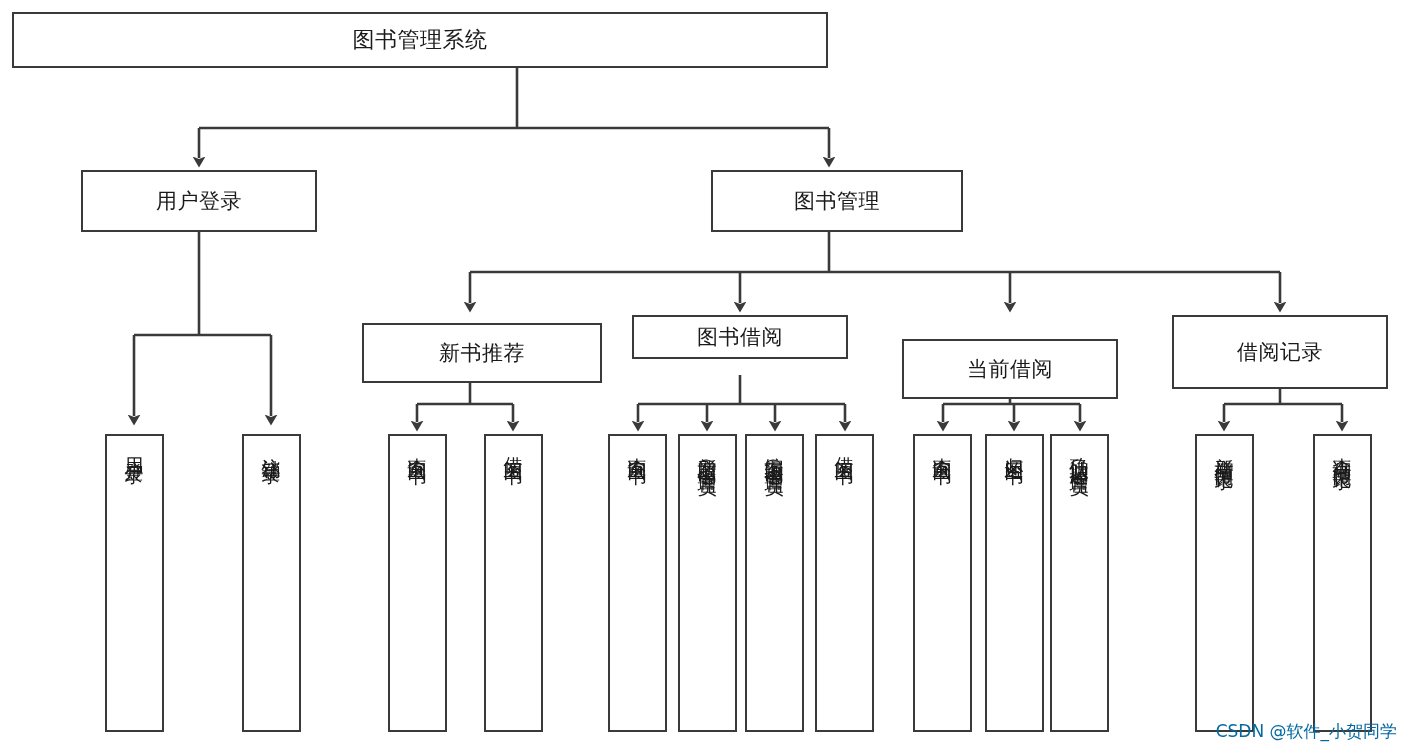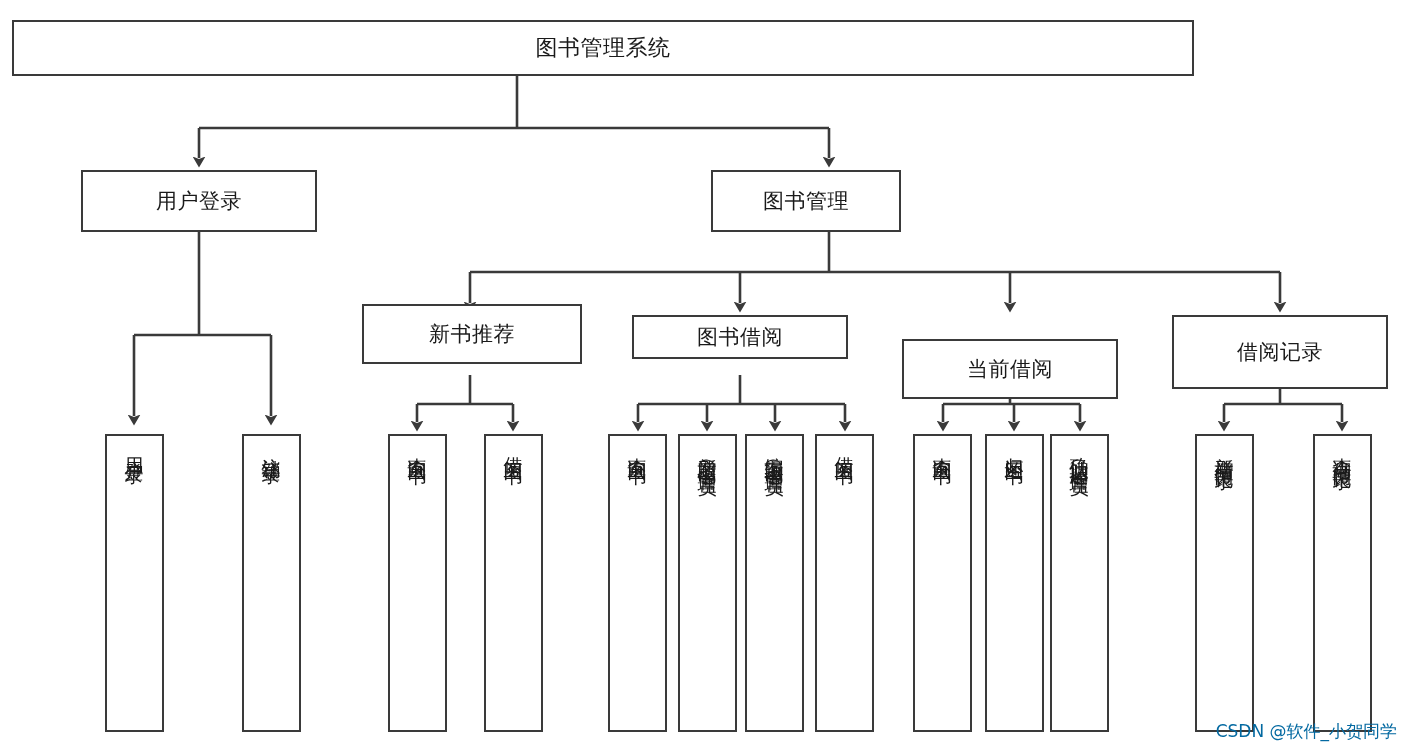--- a/index.html
+++ b/index.html
@@ -127,33 +127,33 @@
       <path d="M 1014 404 L 1014 422" marker-end="url(#arrowhead)"></path>
       <path d="M 1080 404 L 1080 422" marker-end="url(#arrowhead)"></path>
 
       <path d="M 1280 375 L 1280 404"></path>
       <path d="M 1224 404 L 1342 404"></path>
       <path d="M 1224 404 L 1224 422" marker-end="url(#arrowhead)"></path>
       <path d="M 1342 404 L 1342 422" marker-end="url(#arrowhead)"></path>
     </g>
   </svg>
 
-  <div class="node horiz root" style="left:12px; top:12px; width:1182px; height:56px;margin-top:8px;">
+  <div class="node horiz root" style="left:12px; top:12px; width:816px; height:56px;">
     <span class="node-label">图书管理系统</span>
   </div>
 
   <div class="node horiz" style="left:81px; top:170px; width:236px; height:62px;">
     <span class="node-label">用户登录</span>
   </div>
 
-  <div class="node horiz" style="left:711px; top:170px; width:190px; height:62px;">
+  <div class="node horiz" style="left:711px; top:170px; width:252px; height:62px;">
     <span class="node-label">图书管理</span>
   </div>
 
-  <div class="node horiz" style="left:362px; top:304px; width:220px; height:60px;">
+  <div class="node horiz" style="left:362px; top:323px; width:240px; height:60px;">
     <span class="node-label">新书推荐</span>
   </div>
 
   <div class="node horiz" style="left:632px; top:315px; width:216px; height:44px;">
     <span class="node-label">图书借阅</span>
   </div>
 
   <div class="node horiz" style="left:902px; top:315px; width:216px; height:60px;margin-top:24px;">
     <span class="node-label">当前借阅</span>
   </div>

